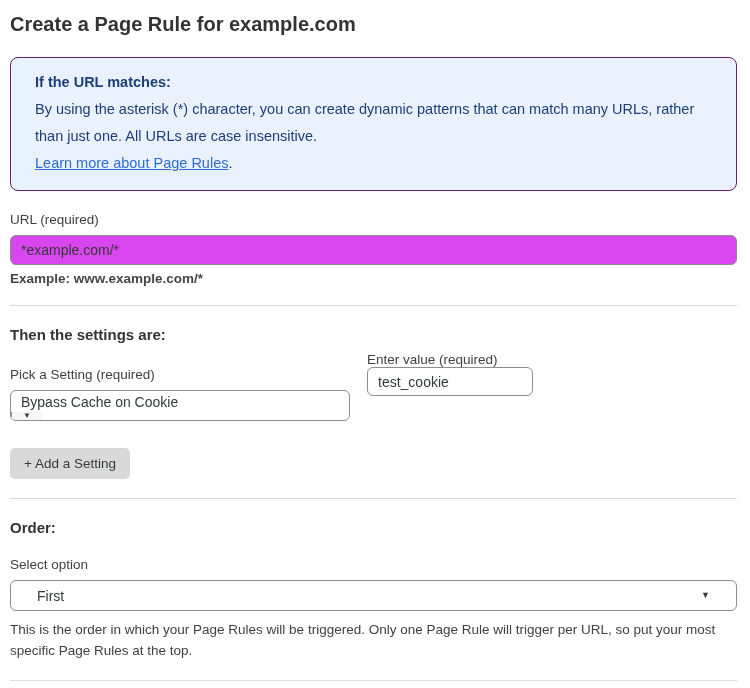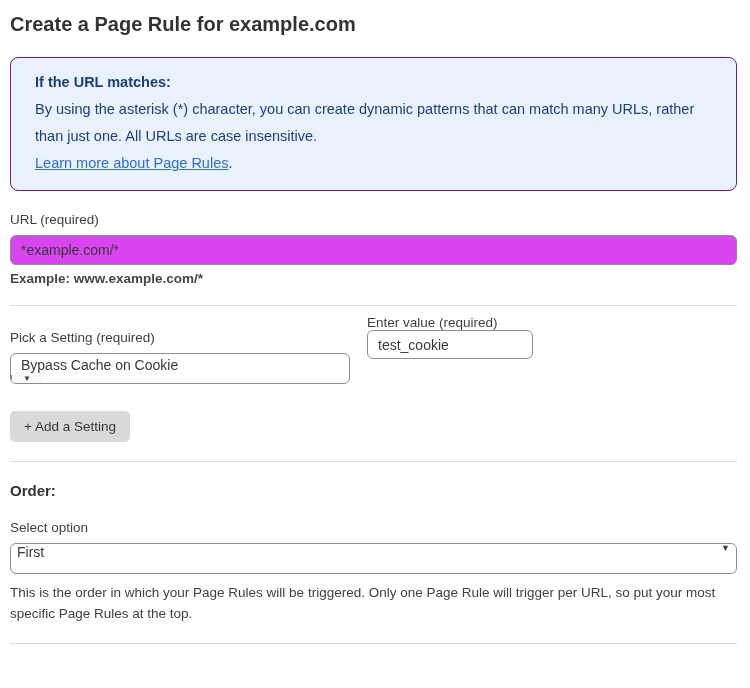--- a/index.html
+++ b/index.html
@@ -108,23 +108,23 @@
     display: inline-flex; align-items: center; justify-content: center;
   }
   .btn-gray { background: #d9d9d9; color: #36393a; }
 
   .add-setting-btn { margin-top: 27px; }
 
   .order-select {
     margin-top: 8px;
     height: 31px; width: 100%;
     border: 1px solid #8d8d8d; border-radius: 6px;
-    display: flex; align-items: flex-start;
+    display: flex; align-items: center;
     background: #fff; cursor: pointer;
-    padding: 0 6px;
+    padding: 0 26px;
     font-size: 14px; color: #36393a;
   }
   .order-select .order-select-value { flex: 1; }
   .order-select .arrow-glyph { font-size: 9px; }
 
   .order-helper {
     margin-top: 8px;
     font-size: 13.5px; color: #3f3f44;
     line-height: 21px;
     max-width: 724px;
@@ -142,20 +142,21 @@
     <div class="info-body">By using the asterisk (*) character, you can create dynamic patterns that can match many URLs, rather than just one. All URLs are case insensitive.</div>
     <div><a class="info-link">Learn more about Page Rules</a><span>.</span></div>
   </div>
 
   <div class="field-label">URL (required)</div>
   <input class="text-input" type="text" value="*example.com/*" style="">
   <div class="helper-text">Example: www.example.com/*</div>
 
   <hr class="divider">
 
+  <h2 class="section-heading">Then the settings are:</h2>
 
   <div class="settings-row">
     <div class="col-setting">
       <div class="field-label">Pick a Setting (required)</div>
       <div class="select-control">
         <div class="select-value">Bypass Cache on Cookie</div>
         <div class="select-arrow-box">
           <span class="arrow-glyph">▼</span>
         </div>
       </div>

